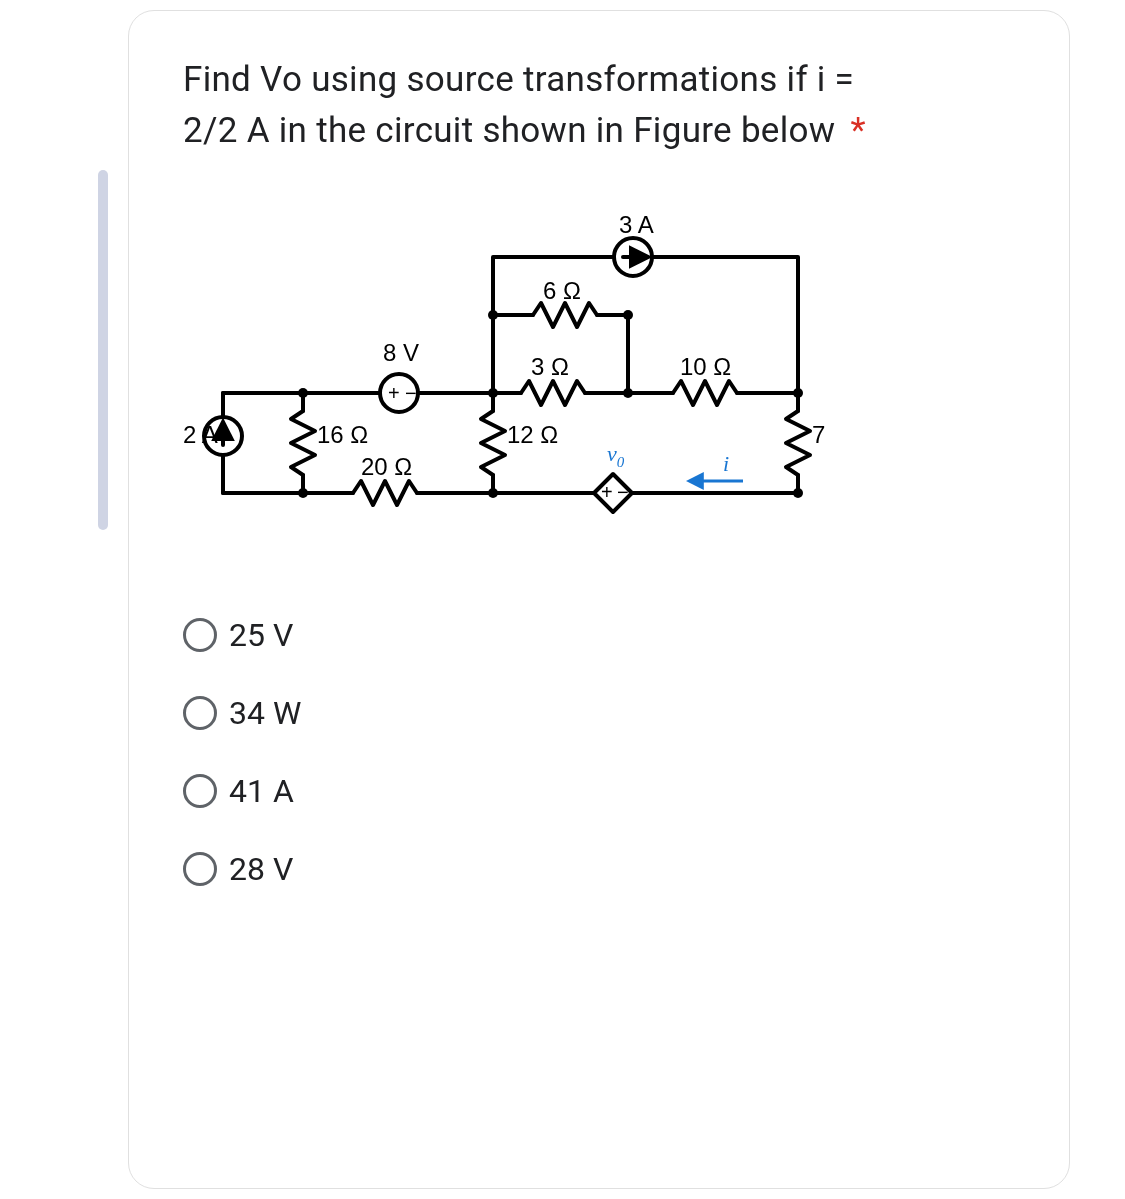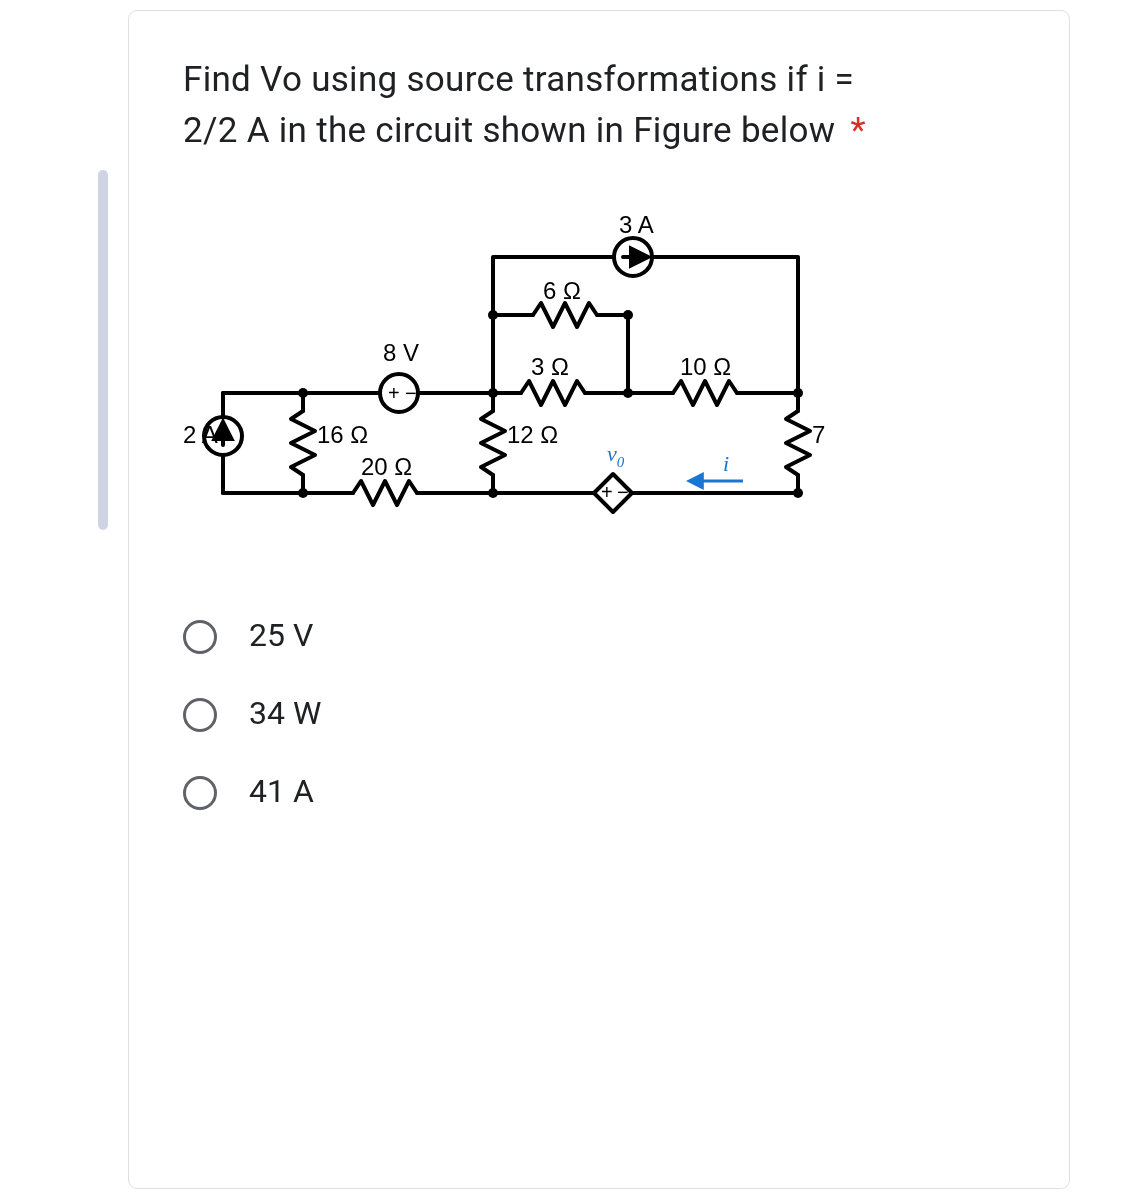--- a/index.html
+++ b/index.html
@@ -16,21 +16,21 @@
     box-sizing: border-box;
   }
   .card {
     position: absolute;
     left: 128px;
     top: 10px;
     right: 55px;
     bottom: 10px;
     background: #fff;
     border: 1px solid #e0e0e0;
-    border-radius: 9px;
+    border-radius: 26px;
     box-shadow: 0 0 0 0 rgba(0,0,0,0);
     padding: 44px 40px 30px 54px;
     box-sizing: border-box;
   }
   .accent {
     position: absolute;
     left: 98px;
     top: 170px;
     width: 10px;
     height: 360px;
@@ -55,22 +55,22 @@
     position: relative;
     text-align: right;
   }
   .figure-wrap svg { width: 100%; height: 100%; }
 
   .options {
     margin-top: 36px;
   }
   .opt {
     display: flex;
-    align-items: flex-end;
-    gap: 32px;
+    align-items: center;
+    gap: 12px;
     padding: 20px 0;
     cursor: pointer;
     user-select: none;
   }
   .radio {
     width: 34px;
     height: 34px;
     border: 3px solid #5f6368;
     border-radius: 50%;
     box-sizing: border-box;
@@ -203,16 +203,20 @@
         <span class="opt-label">25 V</span>
       </div>
       <div class="opt">
         <span class="radio"></span>
         <span class="opt-label">34 W</span>
       </div>
       <div class="opt">
         <span class="radio"></span>
         <span class="opt-label">41 A</span>
       </div>
+      <div class="opt">
+        <span class="radio"></span>
+        <span class="opt-label">28 V</span>
+      </div>
     </div>
 
   </div>
 </div>
 
 </body></html>

